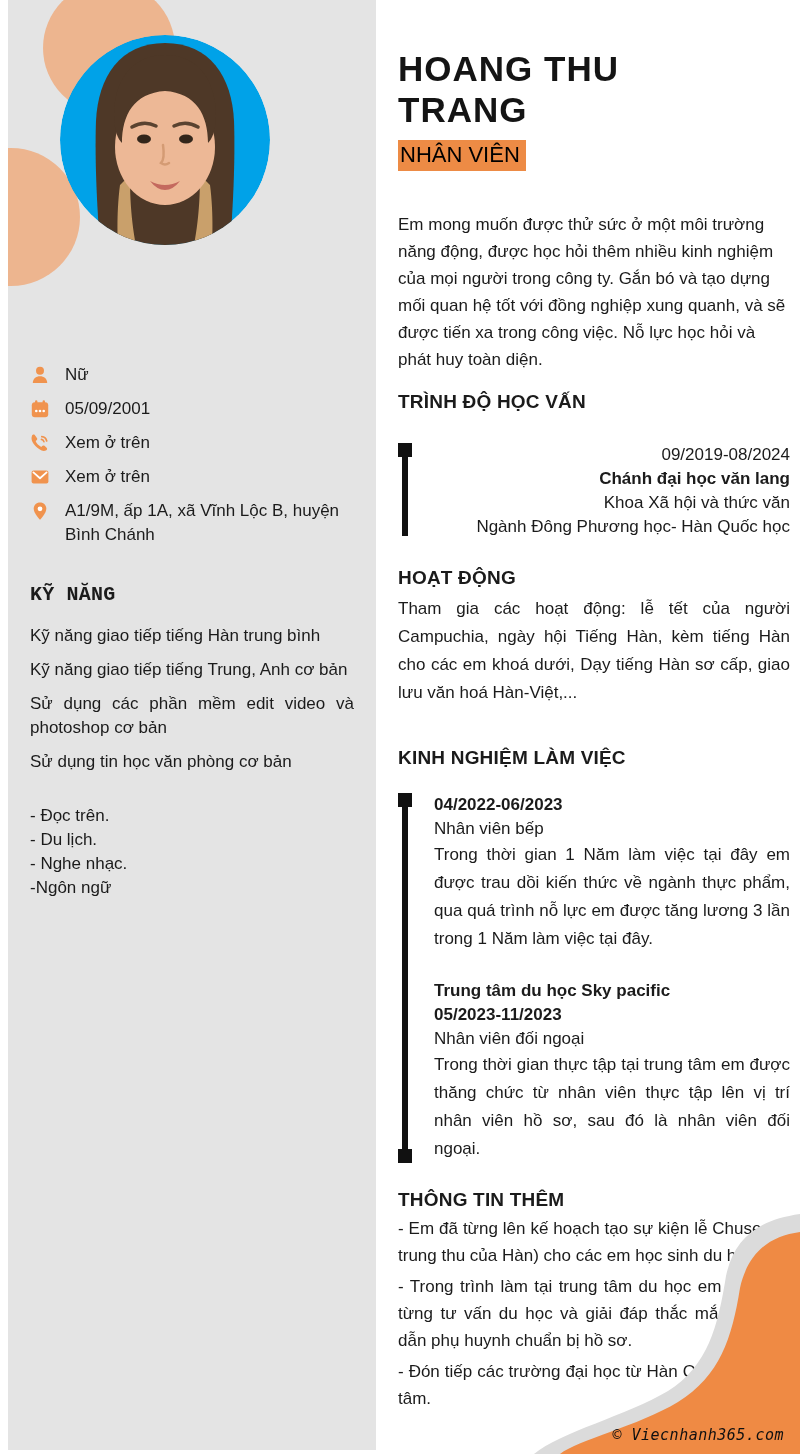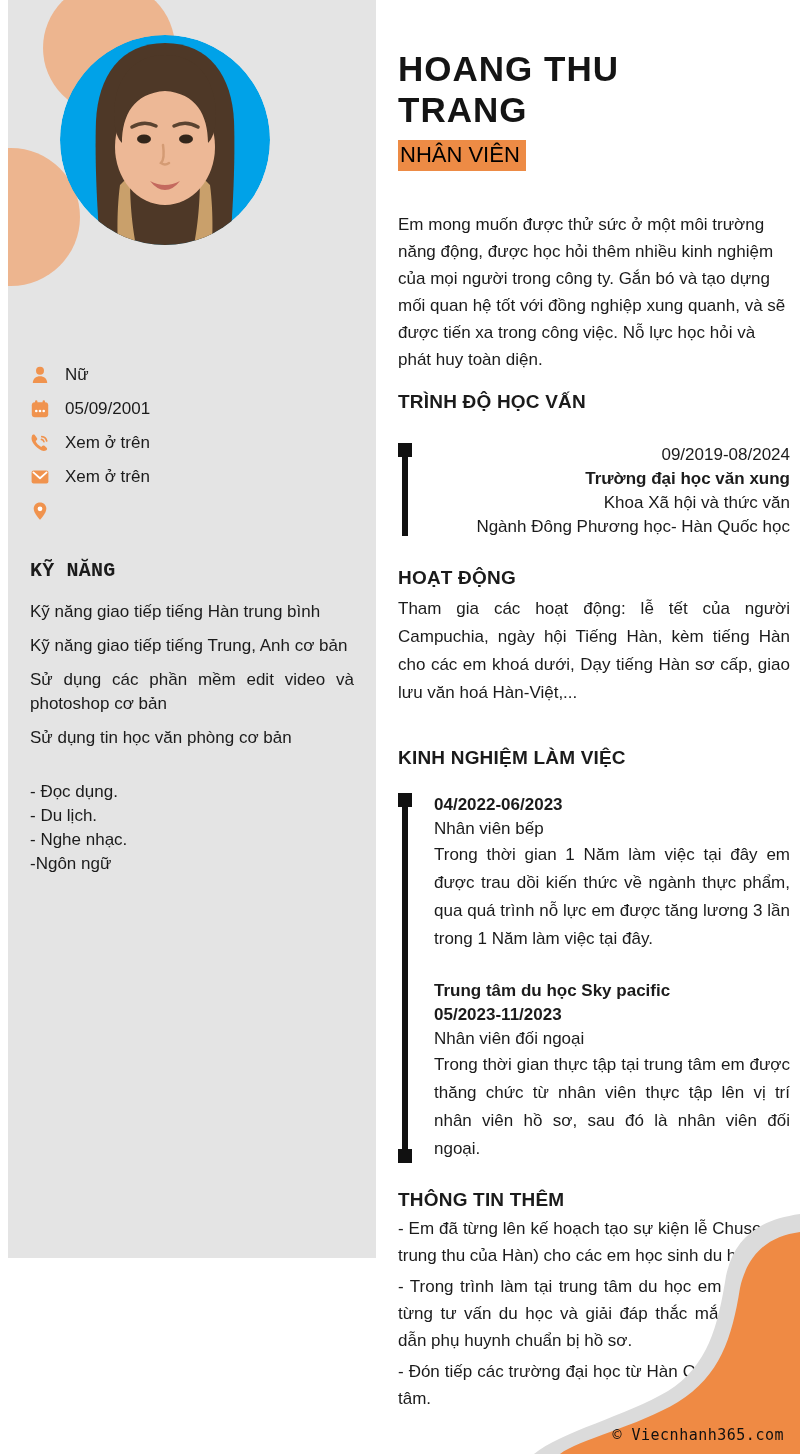--- a/index.html
+++ b/index.html
@@ -7,21 +7,21 @@
     --photo-bg:#00A2E8; --wave-orange:#EF8A44; --wave-gray:#DBDBDB; --text:#1B1B1B;
   }
   *{margin:0;padding:0;box-sizing:border-box;}
   html,body{background:#fff;}
   .page{
     position:relative;width:800px;height:1454px;background:#fff;overflow:hidden;
     font-family:"Liberation Sans",sans-serif;color:var(--text);
   }
   
   .sidebar{
-    position:absolute;left:8px;top:0;width:368px;height:1258px;
+    position:absolute;left:8px;top:0;width:368px;height:1450px;
     background:var(--sidebar-bg);overflow:hidden;
   }
   .blob{position:absolute;border-radius:50%;background:var(--blob);}
   .blob-top{width:132px;height:132px;left:35px;top:-18px;}
   .blob-left{width:138px;height:138px;left:-66px;top:148px;}
   .photo-wrap{position:relative;margin:35px 0 0 52px;width:210px;height:210px;border-radius:50%;overflow:hidden;}
   .contact{margin:118px 0 0 22px;width:322px;}
   .contact-row{display:flex;align-items:flex-start;margin-bottom:10px;min-height:24px;}
   .contact-row .cicon{flex:0 0 20px;height:20px;margin-right:15px;margin-top:2px;}
   .contact-row .ctext{font-size:17px;line-height:24px;}
@@ -54,21 +54,21 @@
   .bold{font-weight:bold;}
   .act-p{margin-top:6px;font-size:17px;line-height:28px;text-align:justify;}
   .job{margin-top:0;}
   .job + .job{margin-top:26px;}
   .job-desc{font-size:17px;line-height:28px;text-align:justify;}
   .add-p{margin-top:4px;font-size:17px;line-height:27px;text-align:justify;}
   
   .wave{position:absolute;right:0;bottom:0;width:280px;height:240px;}
   .footer-credit{
     position:absolute;right:16px;bottom:10px;font-family:"DejaVu Sans Mono",monospace;
-    font-size:15px;color:#101010;letter-spacing:.5px;text-decoration:none;
+    font-size:15px;color:#101010;letter-spacing:.5px;text-decoration:none;font-style:italic;
   }
 </style>
 </head>
 <body>
 
 <div class="page">
 
   <aside class="sidebar">
     <div class="blob blob-top"></div>
     <div class="blob blob-left"></div>
@@ -122,50 +122,51 @@
           <rect x="1.6" y="3.6" width="16.8" height="13" rx="2" fill="var(--icon)"></rect>
           <path d="M3.4 5.4 L10 11.2 L16.6 5.4" stroke="#fff" stroke-width="1.8" fill="none" stroke-linecap="round" stroke-linejoin="round"></path>
         </svg>
         <span class="ctext">Xem ở trên</span>
       </div>
       <div class="contact-row">
         <svg class="cicon" viewBox="0 0 20 20">
           <path d="M10 1.4 C6.3 1.4 3.7 4.1 3.7 7.7 C3.7 12.4 10 18.8 10 18.8 C10 18.8 16.3 12.4 16.3 7.7 C16.3 4.1 13.7 1.4 10 1.4 Z" fill="var(--icon)"></path>
           <circle cx="10" cy="7.8" r="2.4" fill="#fff"></circle>
         </svg>
+        <span class="ctext">A1/9M, ấp 1A, xã Vĩnh Lộc B, huyện Bình Chánh</span>
       </div>
     </div>
 
     <section class="skills">
       <h3 class="side-h">KỸ NĂNG</h3>
       <div class="skill-item">Kỹ năng giao tiếp tiếng Hàn trung bình</div>
       <div class="skill-item">Kỹ năng giao tiếp tiếng Trung, Anh cơ bản</div>
       <div class="skill-item">Sử dụng các phần mềm edit video và photoshop cơ bản</div>
       <div class="skill-item">Sử dụng tin học văn phòng cơ bản</div>
     </section>
 
     <section class="hobbies">
-      <div class="hobby-item">- Đọc dụng.</div>
+      <div class="hobby-item">- Đọc trên.</div>
       <div class="hobby-item">- Du lịch.</div>
       <div class="hobby-item">- Nghe nhạc.</div>
       <div class="hobby-item">-Ngôn ngữ</div>
     </section>
   </aside>
 
   <main class="main">
     <h1 class="name">HOANG THU TRANG</h1>
     <div><span class="badge">NHÂN VIÊN</span></div>
 
     <p class="summary">Em mong muốn được thử sức ở một môi trường năng động, được học hỏi thêm nhiều kinh nghiệm của mọi người trong công ty. Gắn bó và tạo dựng mối quan hệ tốt với đồng nghiệp xung quanh, và sẽ được tiến xa trong công việc. Nỗ lực học hỏi và phát huy toàn diện.</p>
 
     <h2 class="main-h h-edu">TRÌNH ĐỘ HỌC VẤN</h2>
     <div class="timeline tl-edu">
       <span class="cap cap-top"></span>
       <div class="entry-line">09/2019-08/2024</div>
-      <div class="entry-line bold">Trường đại học văn xung</div>
+      <div class="entry-line bold">Chánh đại học văn lang</div>
       <div class="entry-line">Khoa Xã hội và thức văn</div>
       <div class="entry-line">Ngành Đông Phương học- Hàn Quốc học</div>
     </div>
 
     <h2 class="main-h h-act">HOẠT ĐỘNG</h2>
     <p class="act-p">Tham gia các hoạt động: lễ tết của người Campuchia, ngày hội Tiếng Hàn, kèm tiếng Hàn cho các em khoá dưới, Dạy tiếng Hàn sơ cấp, giao lưu văn hoá Hàn-Việt,...</p>
 
     <h2 class="main-h h-exp">KINH NGHIỆM LÀM VIỆC</h2>
     <div class="timeline tl-exp">
       <span class="cap cap-top"></span>

